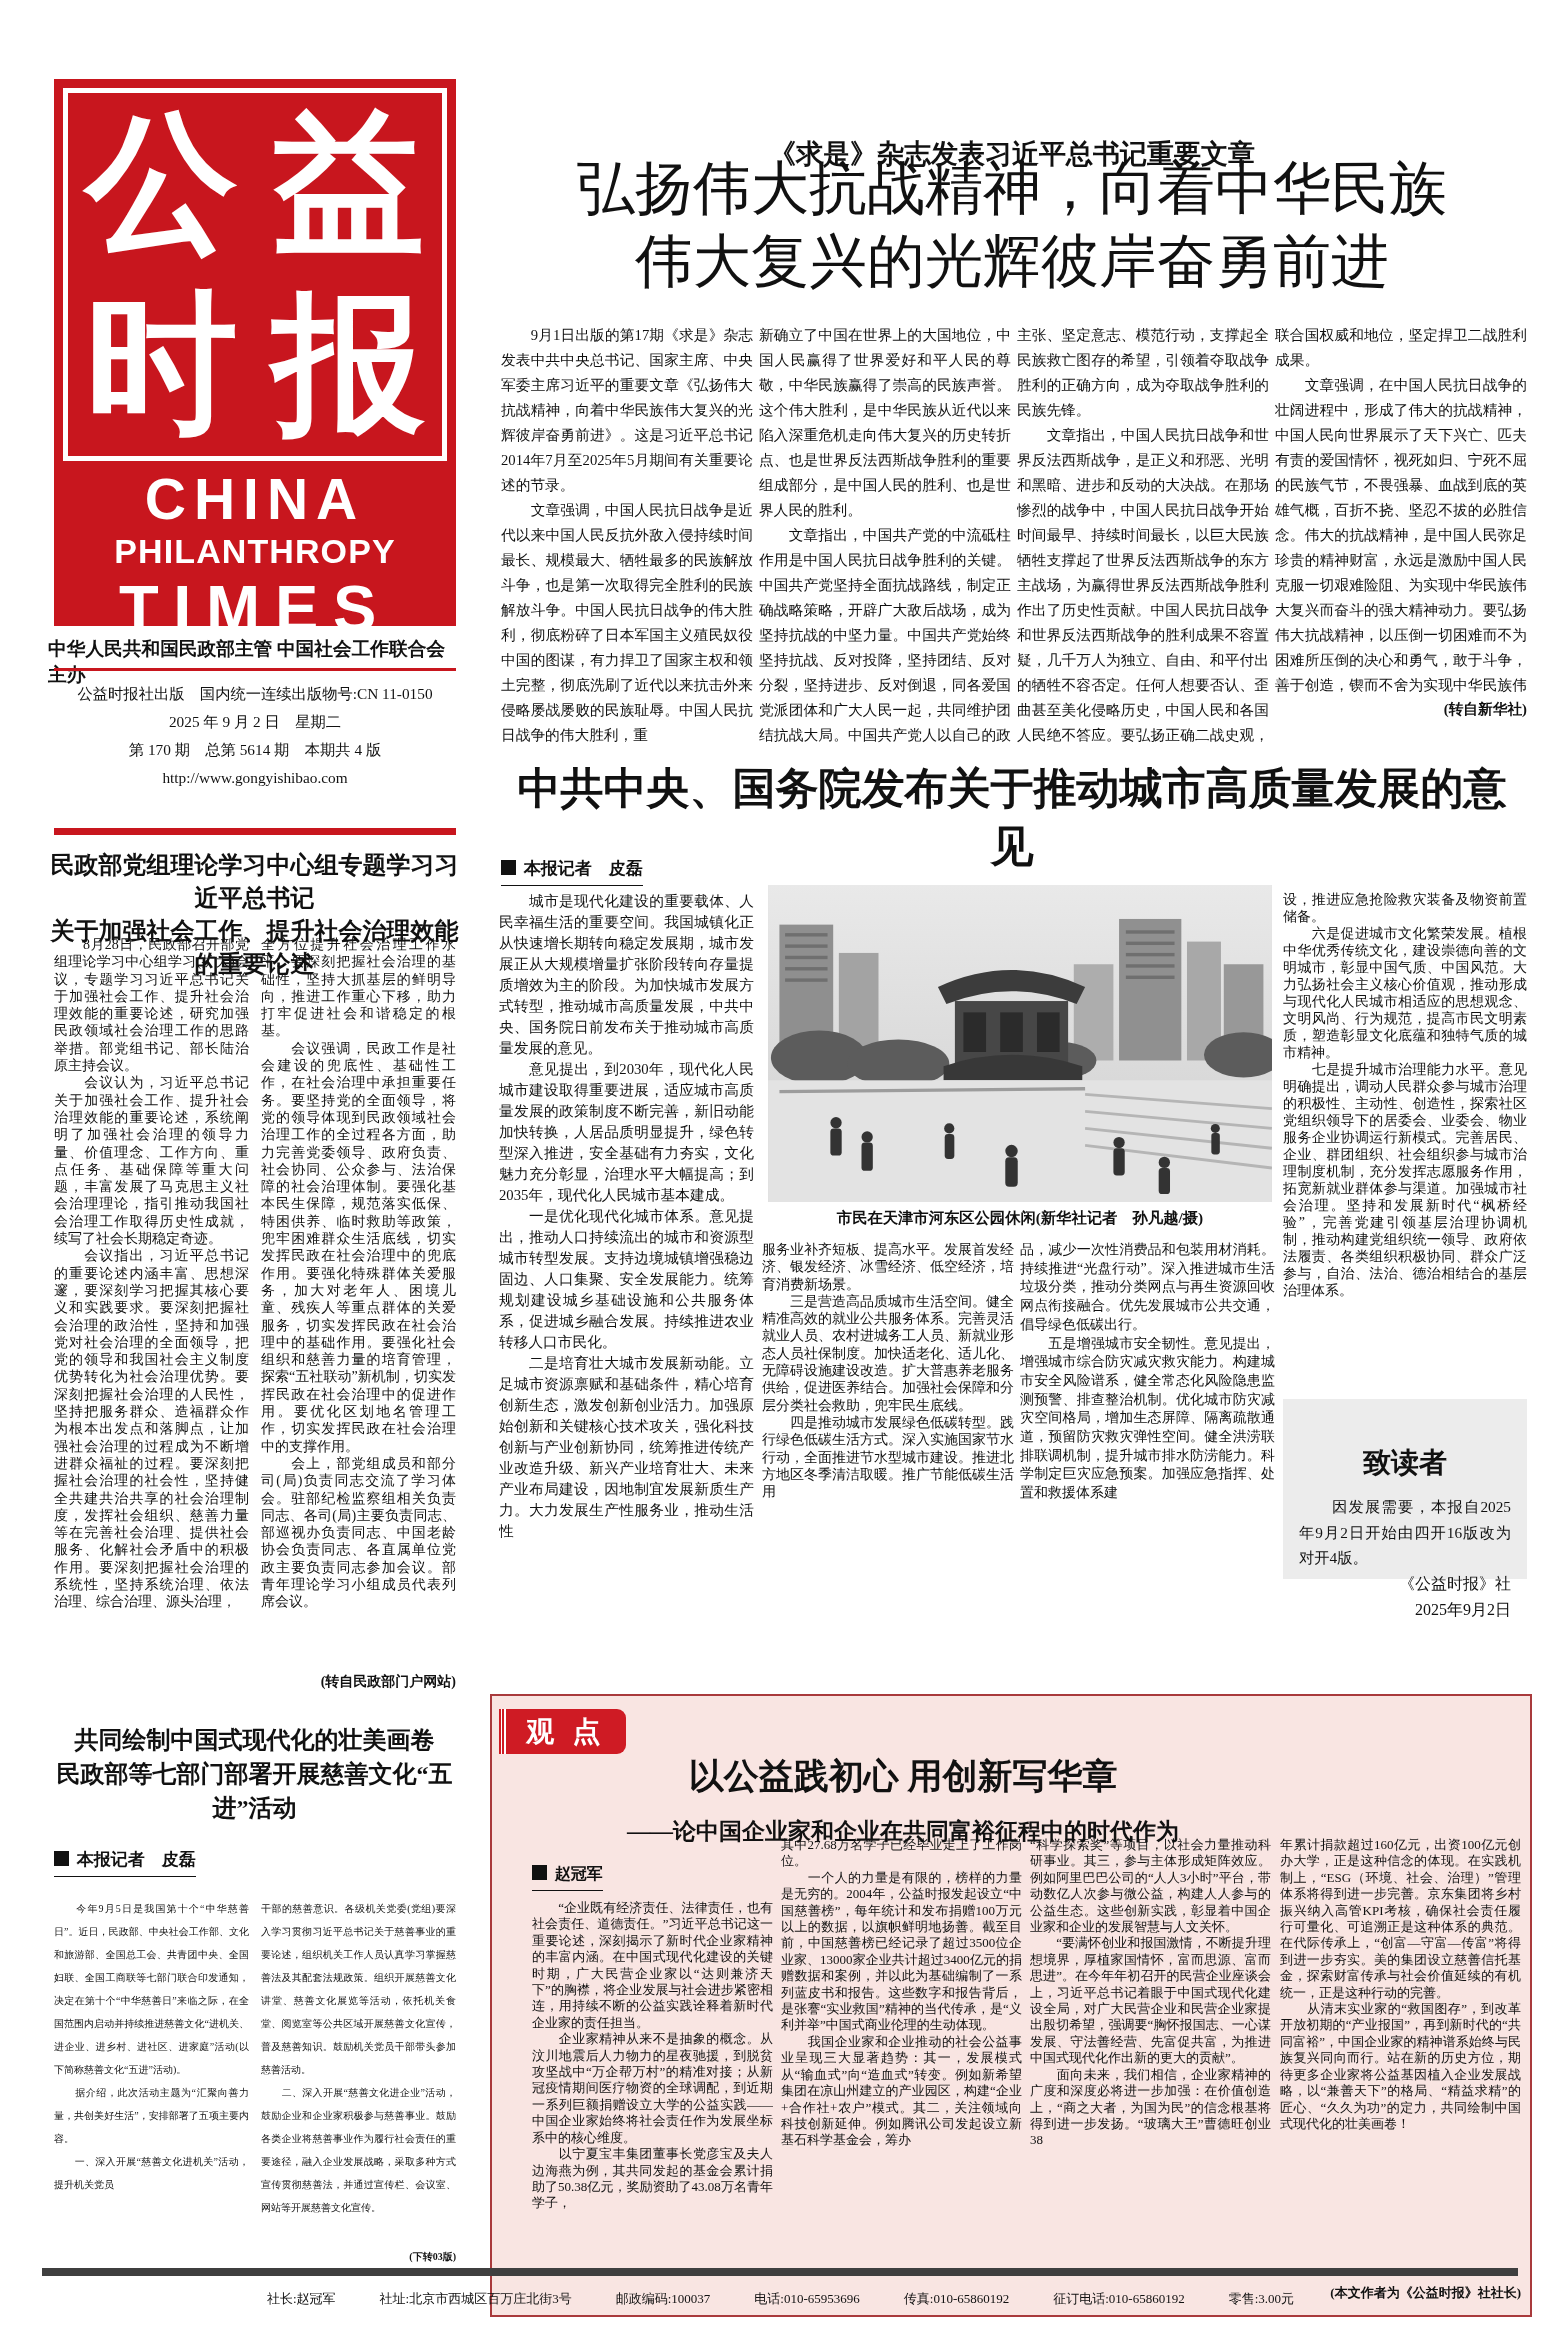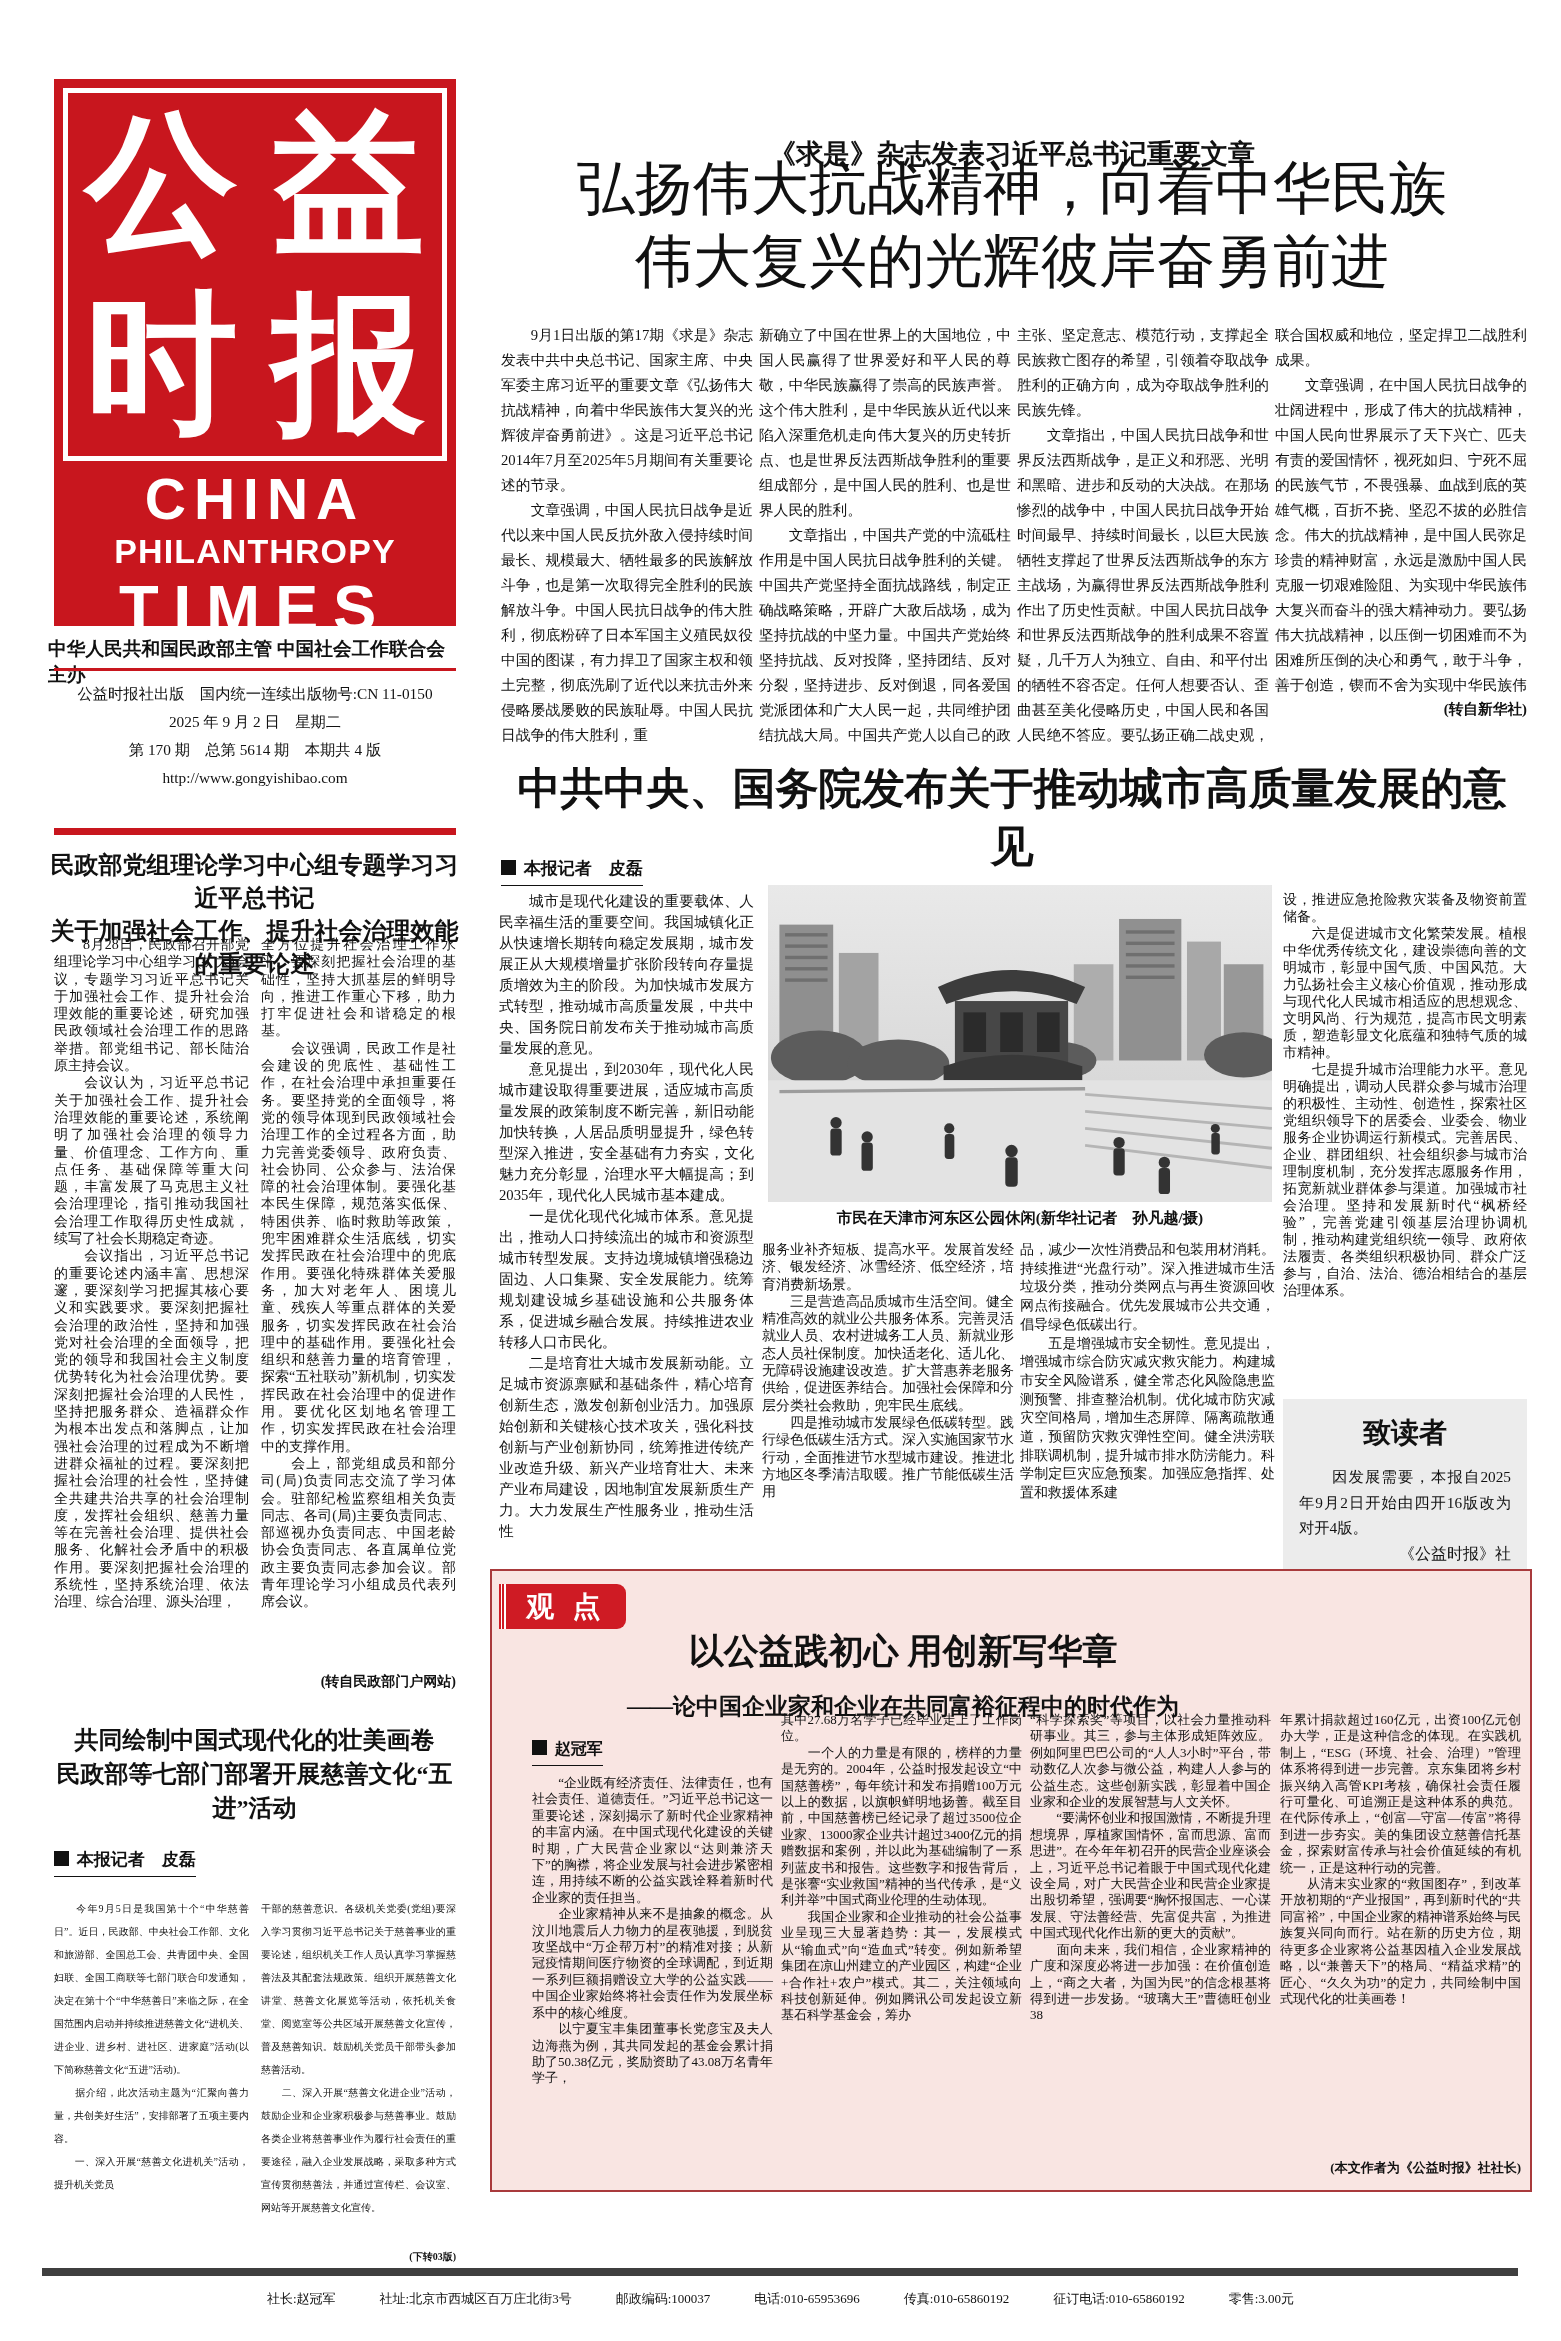--- a/index.html
+++ b/index.html
@@ -45,25 +45,25 @@
   #city-headline{left:499px;top:760px;width:1026px;text-align:center;font-weight:900;font-size:43px;}
   #city-byline{left:501px;top:857px;font-size:17px;}
   #city-photo{left:768px;top:885px;width:504px;height:317px;background:#d9d9d9;}
   #city-caption{left:768px;top:1208px;width:504px;text-align:center;font-size:15.3px;font-weight:700;}
   #cyc1{left:499px;top:891px;width:255px;height:734px;font-size:14.7px;line-height:21px;}
   #cyc2{left:762px;top:1241px;width:252px;height:382px;font-size:14px;line-height:17.3px;}
   #cyc3{left:1020px;top:1241px;width:255px;height:382px;font-size:14px;line-height:18.7px;}
   #cyc4{left:1283px;top:891px;width:244px;height:492px;font-size:14px;line-height:17px;}
   
   #reader-notice{left:1283px;top:1399px;width:244px;height:180px;background:#ececec;box-sizing:border-box;padding:14.7px 16px;}
-  #rn-title{text-align:center;font-weight:900;font-size:28px;}
+  #rn-title{text-align:center;font-weight:900;font-size:28px;margin-top:30px;}
   #rn-body{margin-top:12.5px;font-size:15.3px;line-height:25.5px;text-align:justify;white-space:pre-line;}
   #rn-sign,#rn-date{text-align:right;font-size:16px;line-height:26px;}
   
-  #opinion-box{left:490px;top:1569px;width:1042px;height:623px;background:#f9e5e2;border:2.8px solid #a93a3c;box-sizing:border-box;}
+  #opinion-box{left:490px;top:1694px;width:1042px;height:623px;background:#f9e5e2;border:2.8px solid #a93a3c;box-sizing:border-box;}
   #op-tag{position:absolute;left:14.7px;top:12.5px;width:119px;height:45px;background:#cf1b24;border-radius:0 9px 9px 0;
           color:#fff;font-weight:900;font-size:28px;line-height:45px;text-align:center;letter-spacing:5.7px;}
   #op-tag::before{content:"";position:absolute;left:-8px;top:0;width:8px;height:45px;
           background:repeating-linear-gradient(90deg,#cf1b24 0 1.7px,#ffffff 1.7px 3.4px);}
   #op-headline{position:absolute;left:17px;top:57px;width:788px;text-align:center;font-weight:900;font-size:35px;}
   #op-subtitle{position:absolute;left:17px;top:120px;width:788px;text-align:center;font-weight:900;font-size:23px;}
   #op-byline{position:absolute;left:40px;top:168px;font-size:16px;}
   .opcol{position:absolute;font-size:13px;line-height:16.4px;}
   #opc1{left:40px;top:204px;width:241px;height:409px;}
   #opc2{left:289px;top:141px;width:241px;height:473px;}

